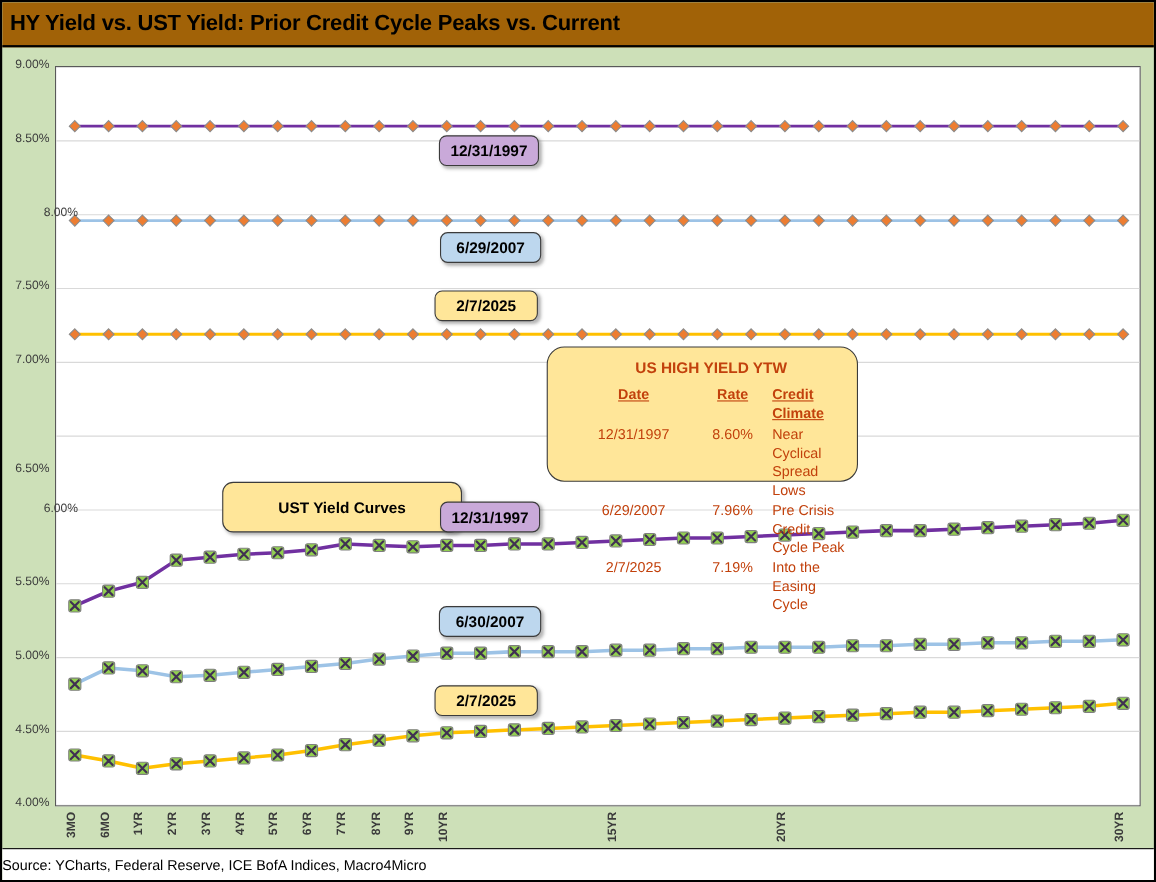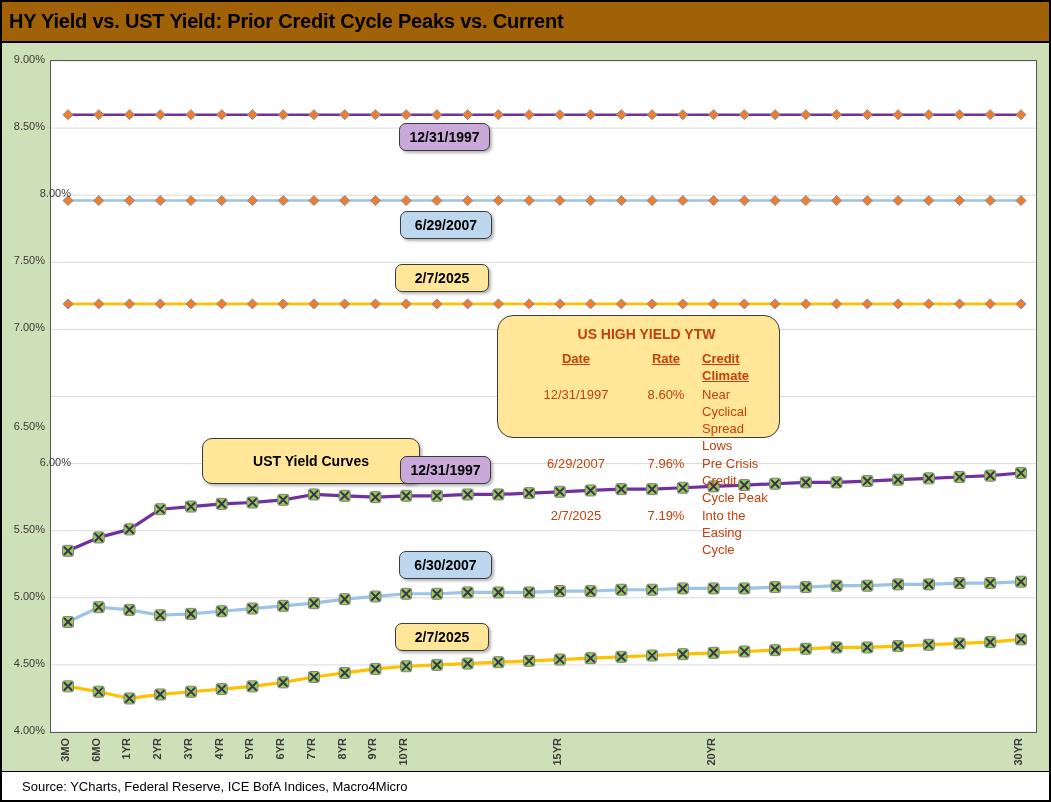--- a/index.html
+++ b/index.html
@@ -50,21 +50,21 @@
   #info-title{text-align:center;font-size:14px;font-weight:bold;margin-top:2px;}
   .info-row{display:flex;font-size:13px;line-height:17px;margin-top:1px;}
   .info-row.header{font-weight:bold;text-decoration:underline;margin-top:8px;margin-bottom:2px;}
   .col-date{width:108px;text-align:center;}
   .col-rate{width:72px;text-align:center;}
   .col-climate{flex:1;text-align:left;}
   .info-row.header .col-date,.info-row.header .col-rate{text-align:center;}
   #source-bar{
     position:absolute;left:0;right:0;bottom:0;height:29px;box-sizing:border-box;
     background:#fff;border-top:1.5px solid #000;
-    display:flex;align-items:center;padding-left:20px;
+    display:flex;align-items:center;padding-left:0;
     font-size:13px;color:#000;
   }
 </style>
 </head>
 <body>
 
 <div id="frame">
 
   <div id="title-bar">HY Yield vs. UST Yield: Prior Credit Cycle Peaks vs. Current</div>
 

